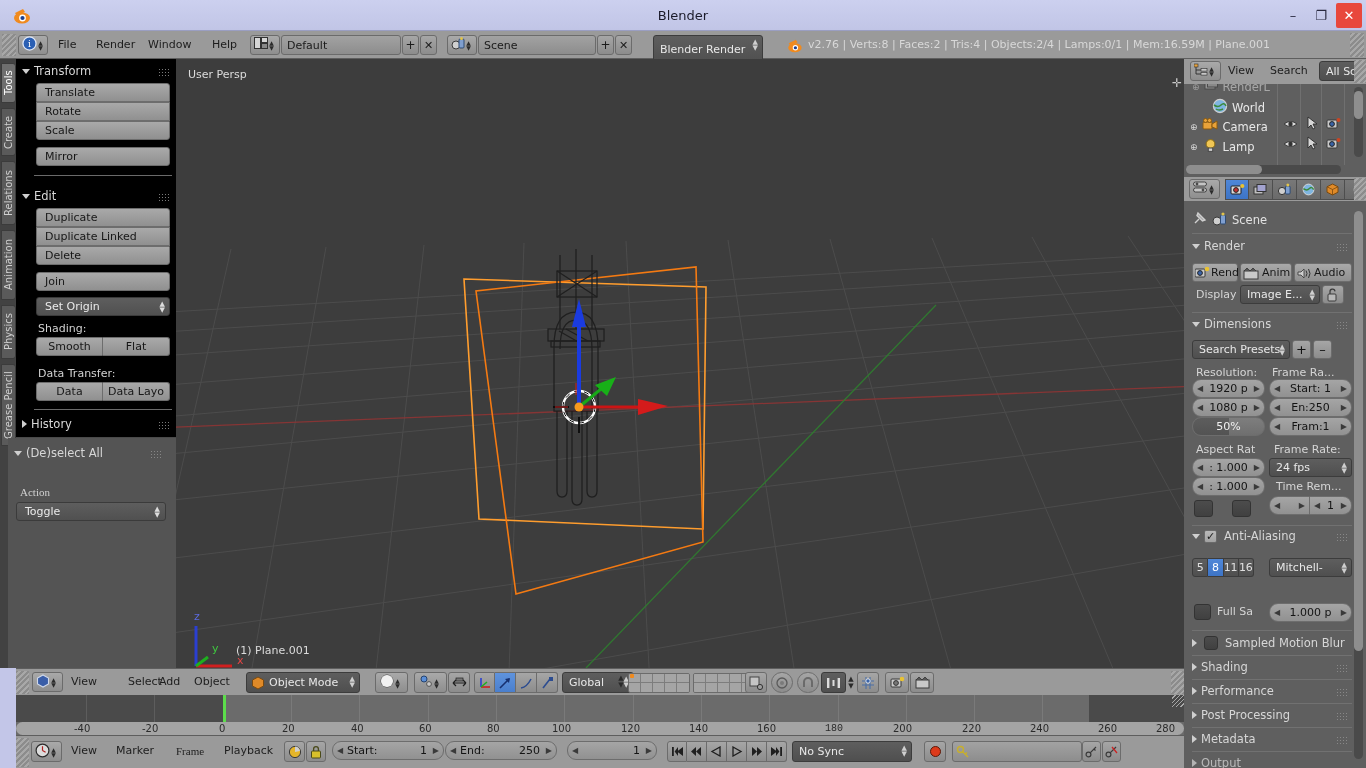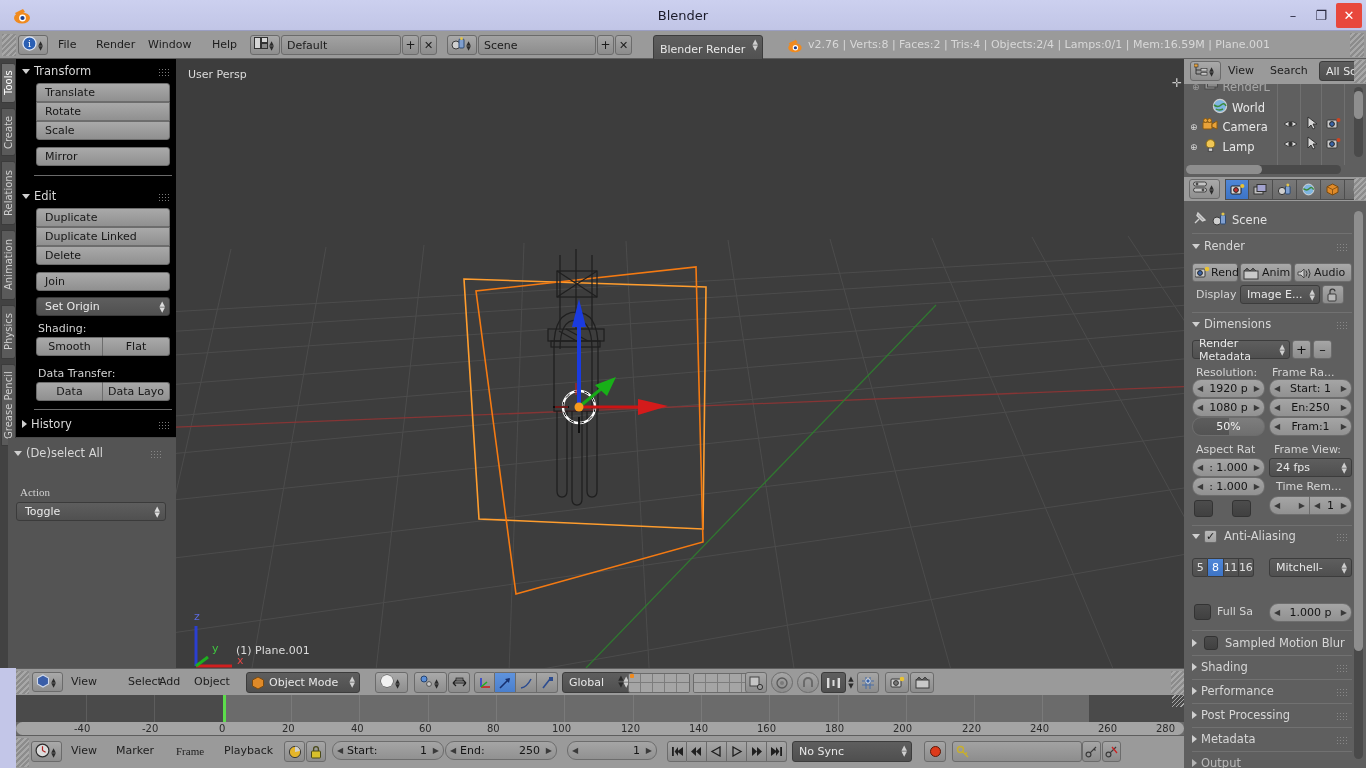--- a/index.html
+++ b/index.html
@@ -580,21 +580,21 @@
       <span class="tick" style="left:126px;top:1px;">-20</span>
       <span class="tick" style="left:203px;top:1px;">0</span>
       <span class="tick" style="left:266px;top:1px;">20</span>
       <span class="tick" style="left:335px;top:1px;">40</span>
       <span class="tick" style="left:403px;top:1px;">60</span>
       <span class="tick" style="left:471px;top:1px;">80</span>
       <span class="tick" style="left:536px;top:1px;">100</span>
       <span class="tick" style="left:605px;top:1px;">120</span>
       <span class="tick" style="left:673px;top:1px;">140</span>
       <span class="tick" style="left:741px;top:1px;">160</span>
-      <span class="tick" style="left:809px;top:1px;">180</span>
+      <span class="tick" style="left:809px;top:1px;font-family:Liberation Mono, monospace;">180</span>
       <span class="tick" style="left:877px;top:1px;">200</span>
       <span class="tick" style="left:946px;top:1px;">220</span>
       <span class="tick" style="left:1014px;top:1px;">240</span>
       <span class="tick" style="left:1082px;top:1px;">260</span>
       <span class="tick" style="left:1140px;top:1px;">280</span>
     </div>
   </div>
 
   <div class="tl-hdr">
     <div style="position:absolute;left:0px;top:2px;width:13px;height:29px;background:repeating-linear-gradient(135deg,#8c8c8c 0 2px,#a8a8a8 2px 4px);"></div>
@@ -903,21 +903,21 @@
 
     <div class="p-sep" style="top:135px;"></div>
 
     <div class="panel-hdr" style="top:140px;left:8px;">
       <span class="tri down"></span>
       <span>Dimensions</span>
     </div>
     <div class="grip" style="left:152px;top:144px;"></div>
 
     <div class="dropdown" style="left:8px;top:163px;width:98px;">
-      <span>Render Metadata</span>
+      <span>Search Presets</span>
       <span class="sp">▲<br>▼</span>
     </div>
     <div class="icon-btn" style="position:absolute;left:108px;top:163px;width:19px;height:19px;color:#111;font-size:13px;">+</div>
     <div class="icon-btn" style="position:absolute;left:129px;top:163px;width:19px;height:19px;color:#111;font-size:13px;">–</div>
 
     <div class="p-label" style="position:absolute;left:12px;top:189px;">Resolution:</div>
     <div class="p-label" style="position:absolute;left:88px;top:189px;">Frame Ra...</div>
 
     <div class="numfield" style="left:8px;top:202px;width:73px;">
       <span class="ar l">◀</span>
@@ -944,21 +944,21 @@
       <span>En:250</span>
       <span class="ar r">▶</span>
     </div>
     <div class="numfield" style="left:85px;top:240px;width:83px;">
       <span class="ar l">◀</span>
       <span>Fram:1</span>
       <span class="ar r">▶</span>
     </div>
 
     <div class="p-label" style="position:absolute;left:12px;top:266px;">Aspect Rat</div>
-    <div class="p-label" style="position:absolute;left:90px;top:266px;">Frame View:</div>
+    <div class="p-label" style="position:absolute;left:90px;top:266px;">Frame Rate:</div>
 
     <div class="numfield" style="left:8px;top:281px;width:73px;">
       <span class="ar l">◀</span>
       <span>: 1.000</span>
       <span class="ar r">▶</span>
     </div>
     <div class="numfield" style="left:8px;top:300px;width:73px;">
       <span class="ar l">◀</span>
       <span>: 1.000</span>
       <span class="ar r">▶</span>

